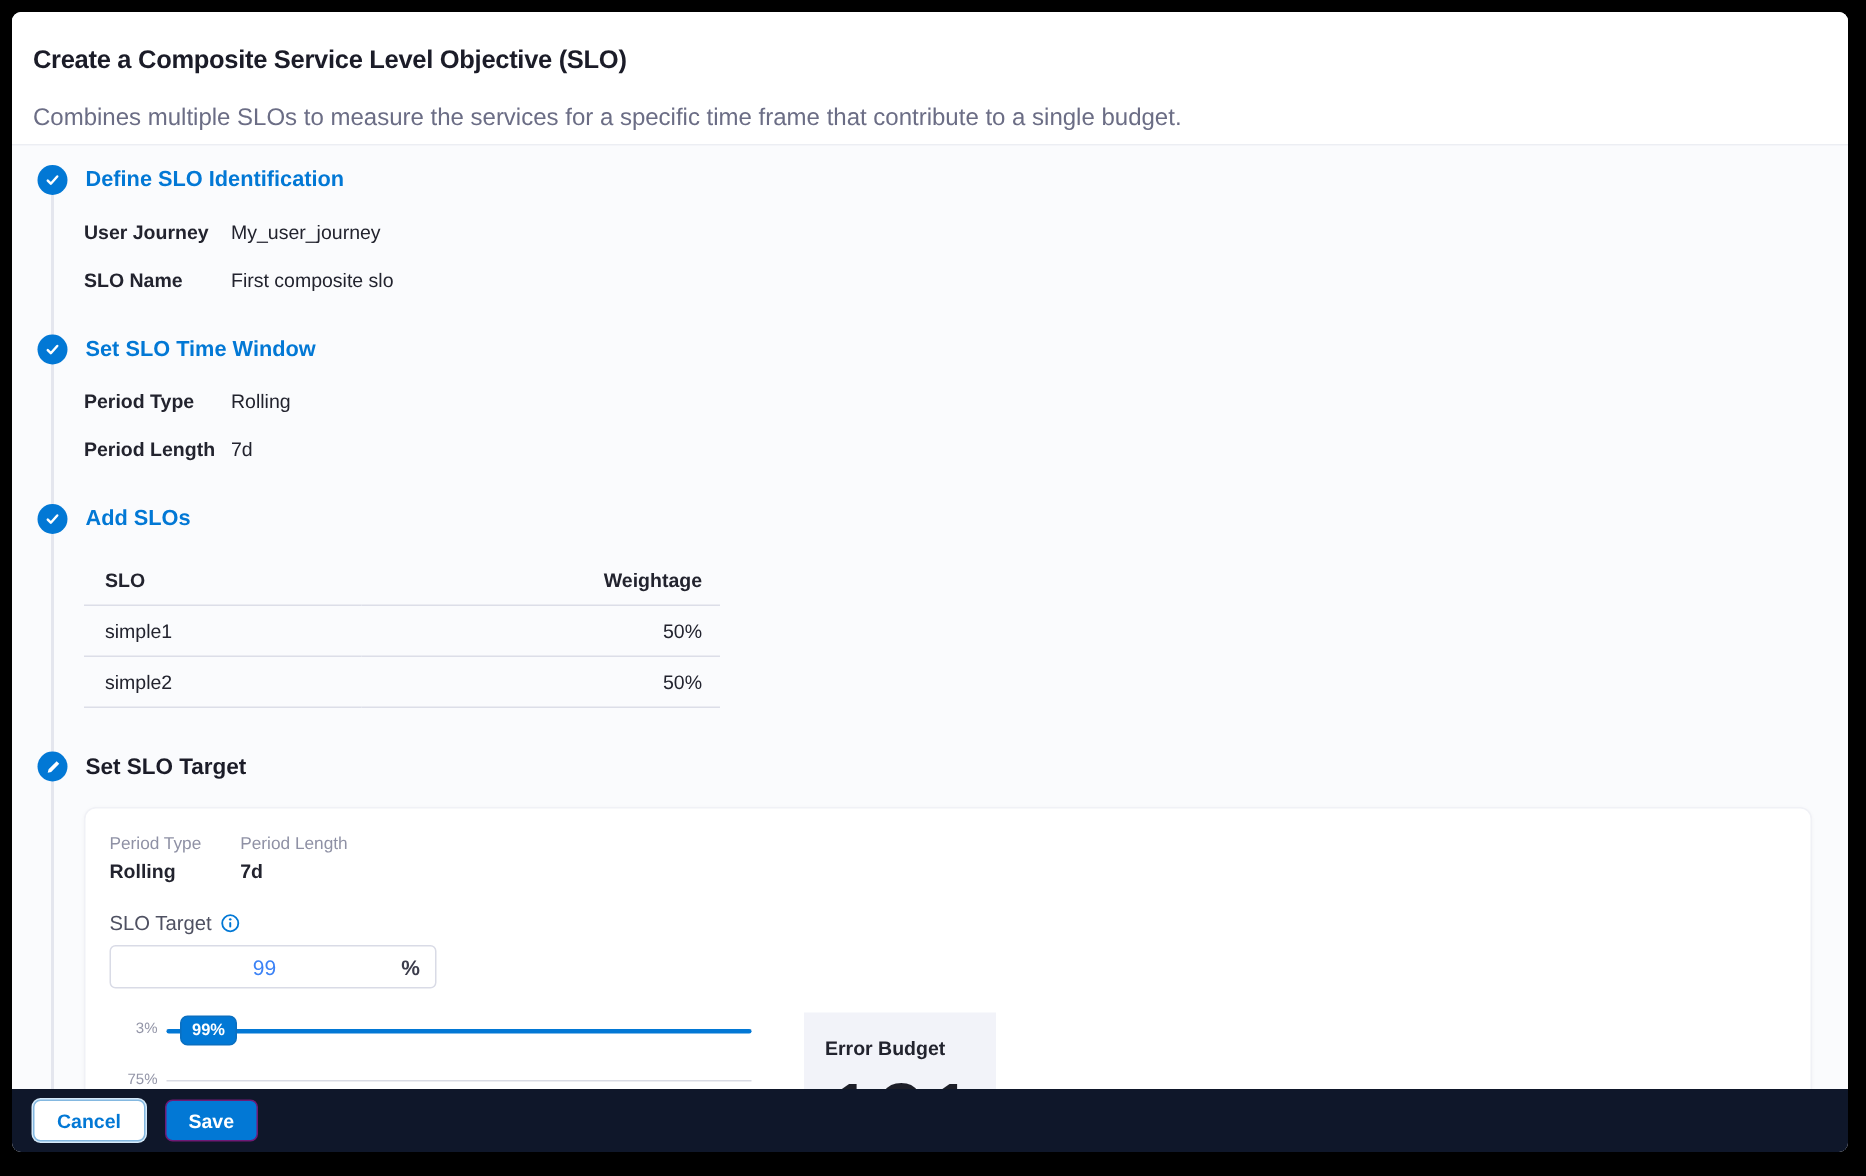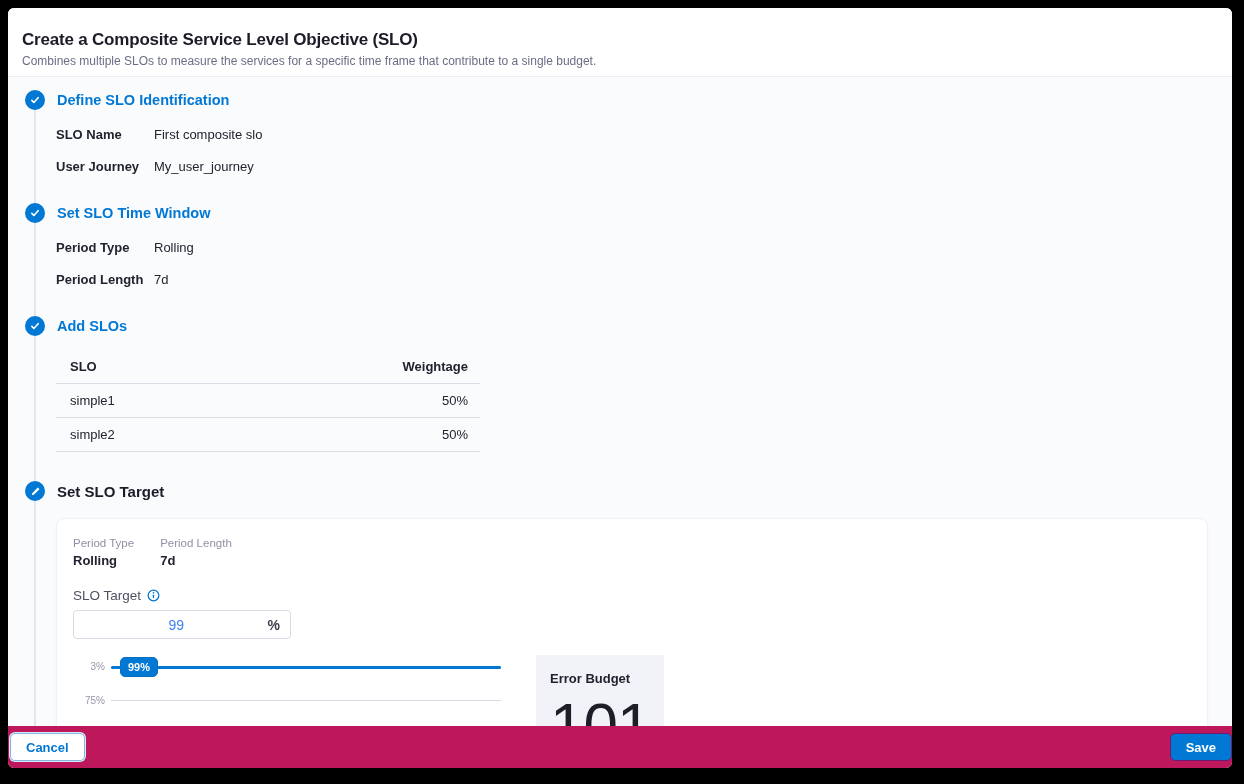--- a/index.html
+++ b/index.html
@@ -21,21 +21,21 @@
     flex-direction: column;
   }
   
   .page-header {
     background: #ffffff;
     padding: 22px 14px 8px 14px;
     border-bottom: 1px solid #eceef3;
     flex: 0 0 auto;
   }
   .page-title { font-size: 17px; font-weight: bold; color: #1b1c28; letter-spacing: -0.2px; }
-  .page-subtitle { font-size: 12px; color: #6b6d85; margin-top: 4px; }
+  .page-subtitle { font-size: 16px; color: #6b6d85; margin-top: 20px; }
   
   .main {
     position: relative;
     flex: 1 1 auto;
     padding-top: 13px;
     overflow: hidden;
   }
   .stepper-line {
     position: absolute;
     left: 26px; top: 30px; bottom: 0;
@@ -174,25 +174,24 @@
     padding: 16px 14px;
   }
   .eb-label { font-size: 13px; font-weight: 600; color: #22232e; }
   .eb-value-row { display: flex; align-items: flex-end; margin-top: 10px; }
   .eb-value { font-size: 62px; color: #1d1e28; letter-spacing: -1px; line-height: 0.95; }
   .eb-unit { font-size: 13px; color: #1d1e28; margin-left: 1px; padding-bottom: 3px; }
   
   .footer-bar {
     flex: 0 0 auto;
     height: 42px;
-    background: #be185d;
+    background: #0f172a;
     display: flex; align-items: center;
-    padding-left: 2px;
+    padding-left: 14px;
     gap: 13px;
-    justify-content: space-between;
   }
   .btn {
     height: 28px;
     border-radius: 5px;
     font-size: 13px; font-weight: bold;
     font-family: "Liberation Sans", sans-serif;
     padding: 0 15px;
     cursor: pointer;
   }
   .btn-cancel {
@@ -223,26 +222,26 @@
     <section class="section">
       <div class="section-header">
         <span class="step-icon">
           <svg width="12" height="12" viewBox="0 0 16 16">
               <path d="M3.8 8.6l2.7 2.7 5.7-6.4" stroke="#ffffff" stroke-width="2.2" fill="none" stroke-linecap="round" stroke-linejoin="round"></path>
             </svg>
         </span>
         <span class="section-title">Define SLO Identification</span>
       </div>
       <div class="field-row">
+        <span class="field-label">User Journey</span>
+        <span class="field-value">My_user_journey</span>
+      </div>
+      <div class="field-row">
         <span class="field-label">SLO Name</span>
         <span class="field-value">First composite slo</span>
-      </div>
-      <div class="field-row">
-        <span class="field-label">User Journey</span>
-        <span class="field-value">My_user_journey</span>
       </div>
     </section>
 
     <section class="section sec-gap">
       <div class="section-header">
         <span class="step-icon">
           <svg width="12" height="12" viewBox="0 0 16 16">
               <path d="M3.8 8.6l2.7 2.7 5.7-6.4" stroke="#ffffff" stroke-width="2.2" fill="none" stroke-linecap="round" stroke-linejoin="round"></path>
             </svg>
         </span>

